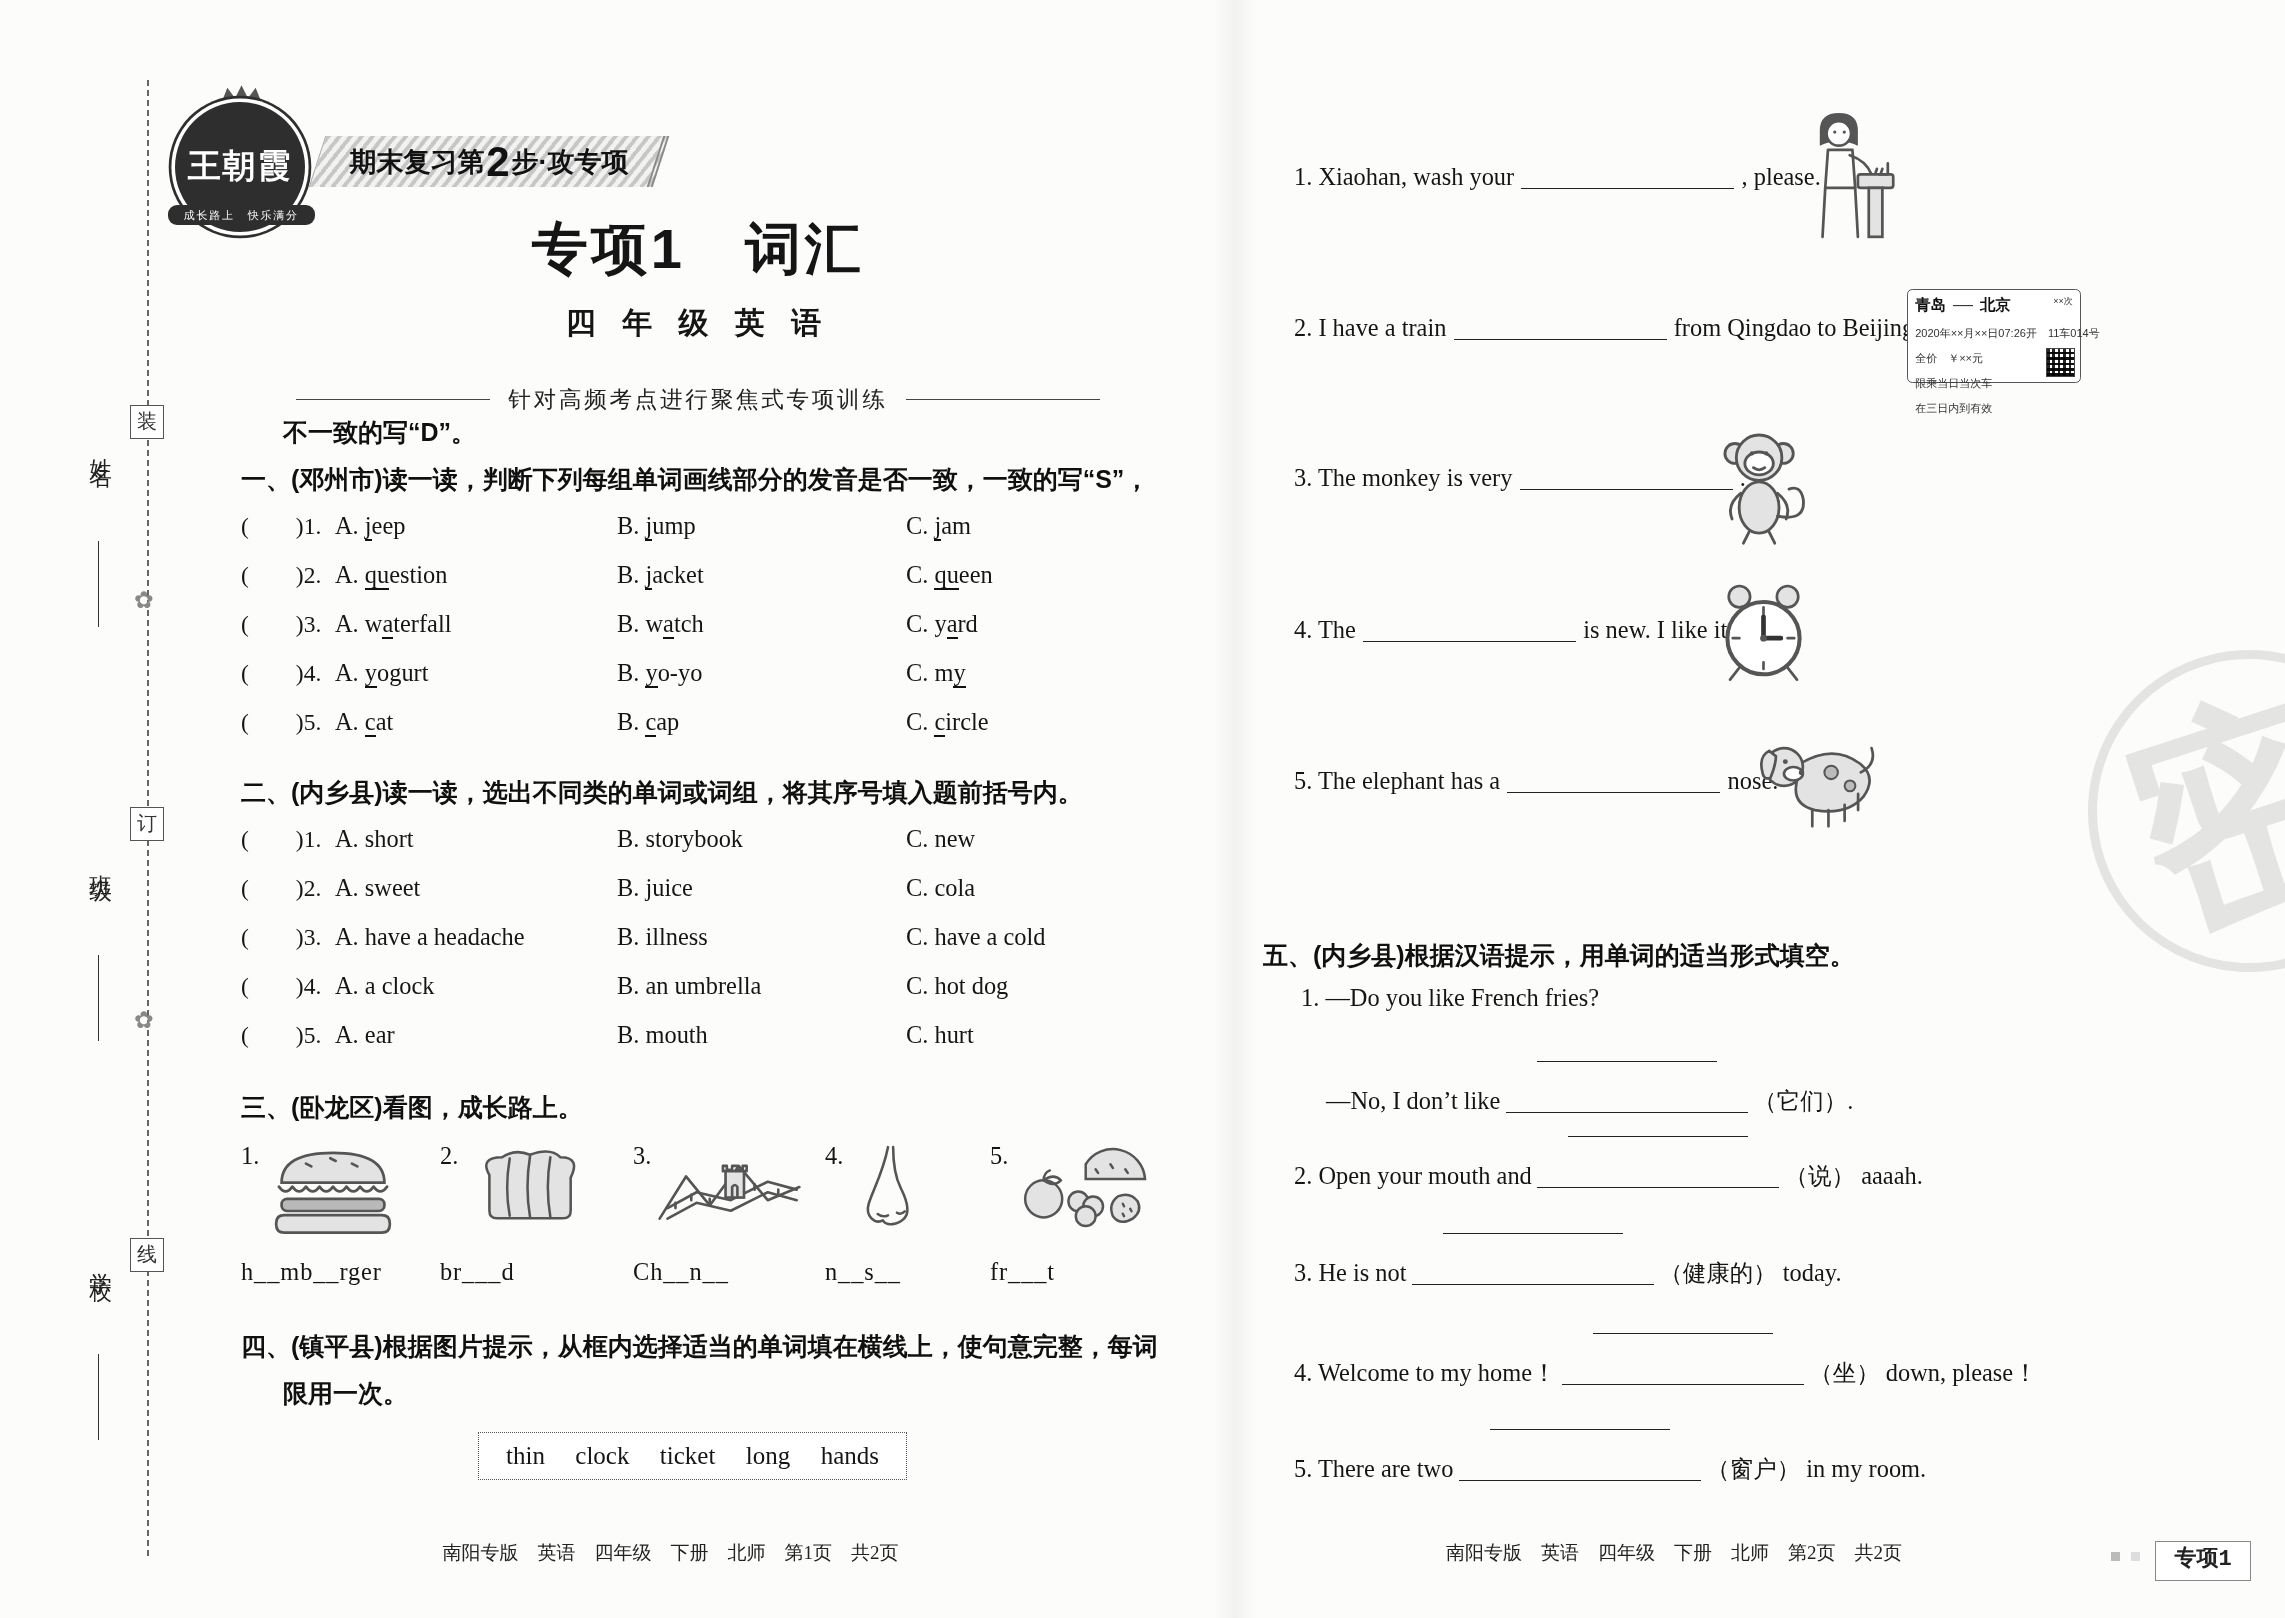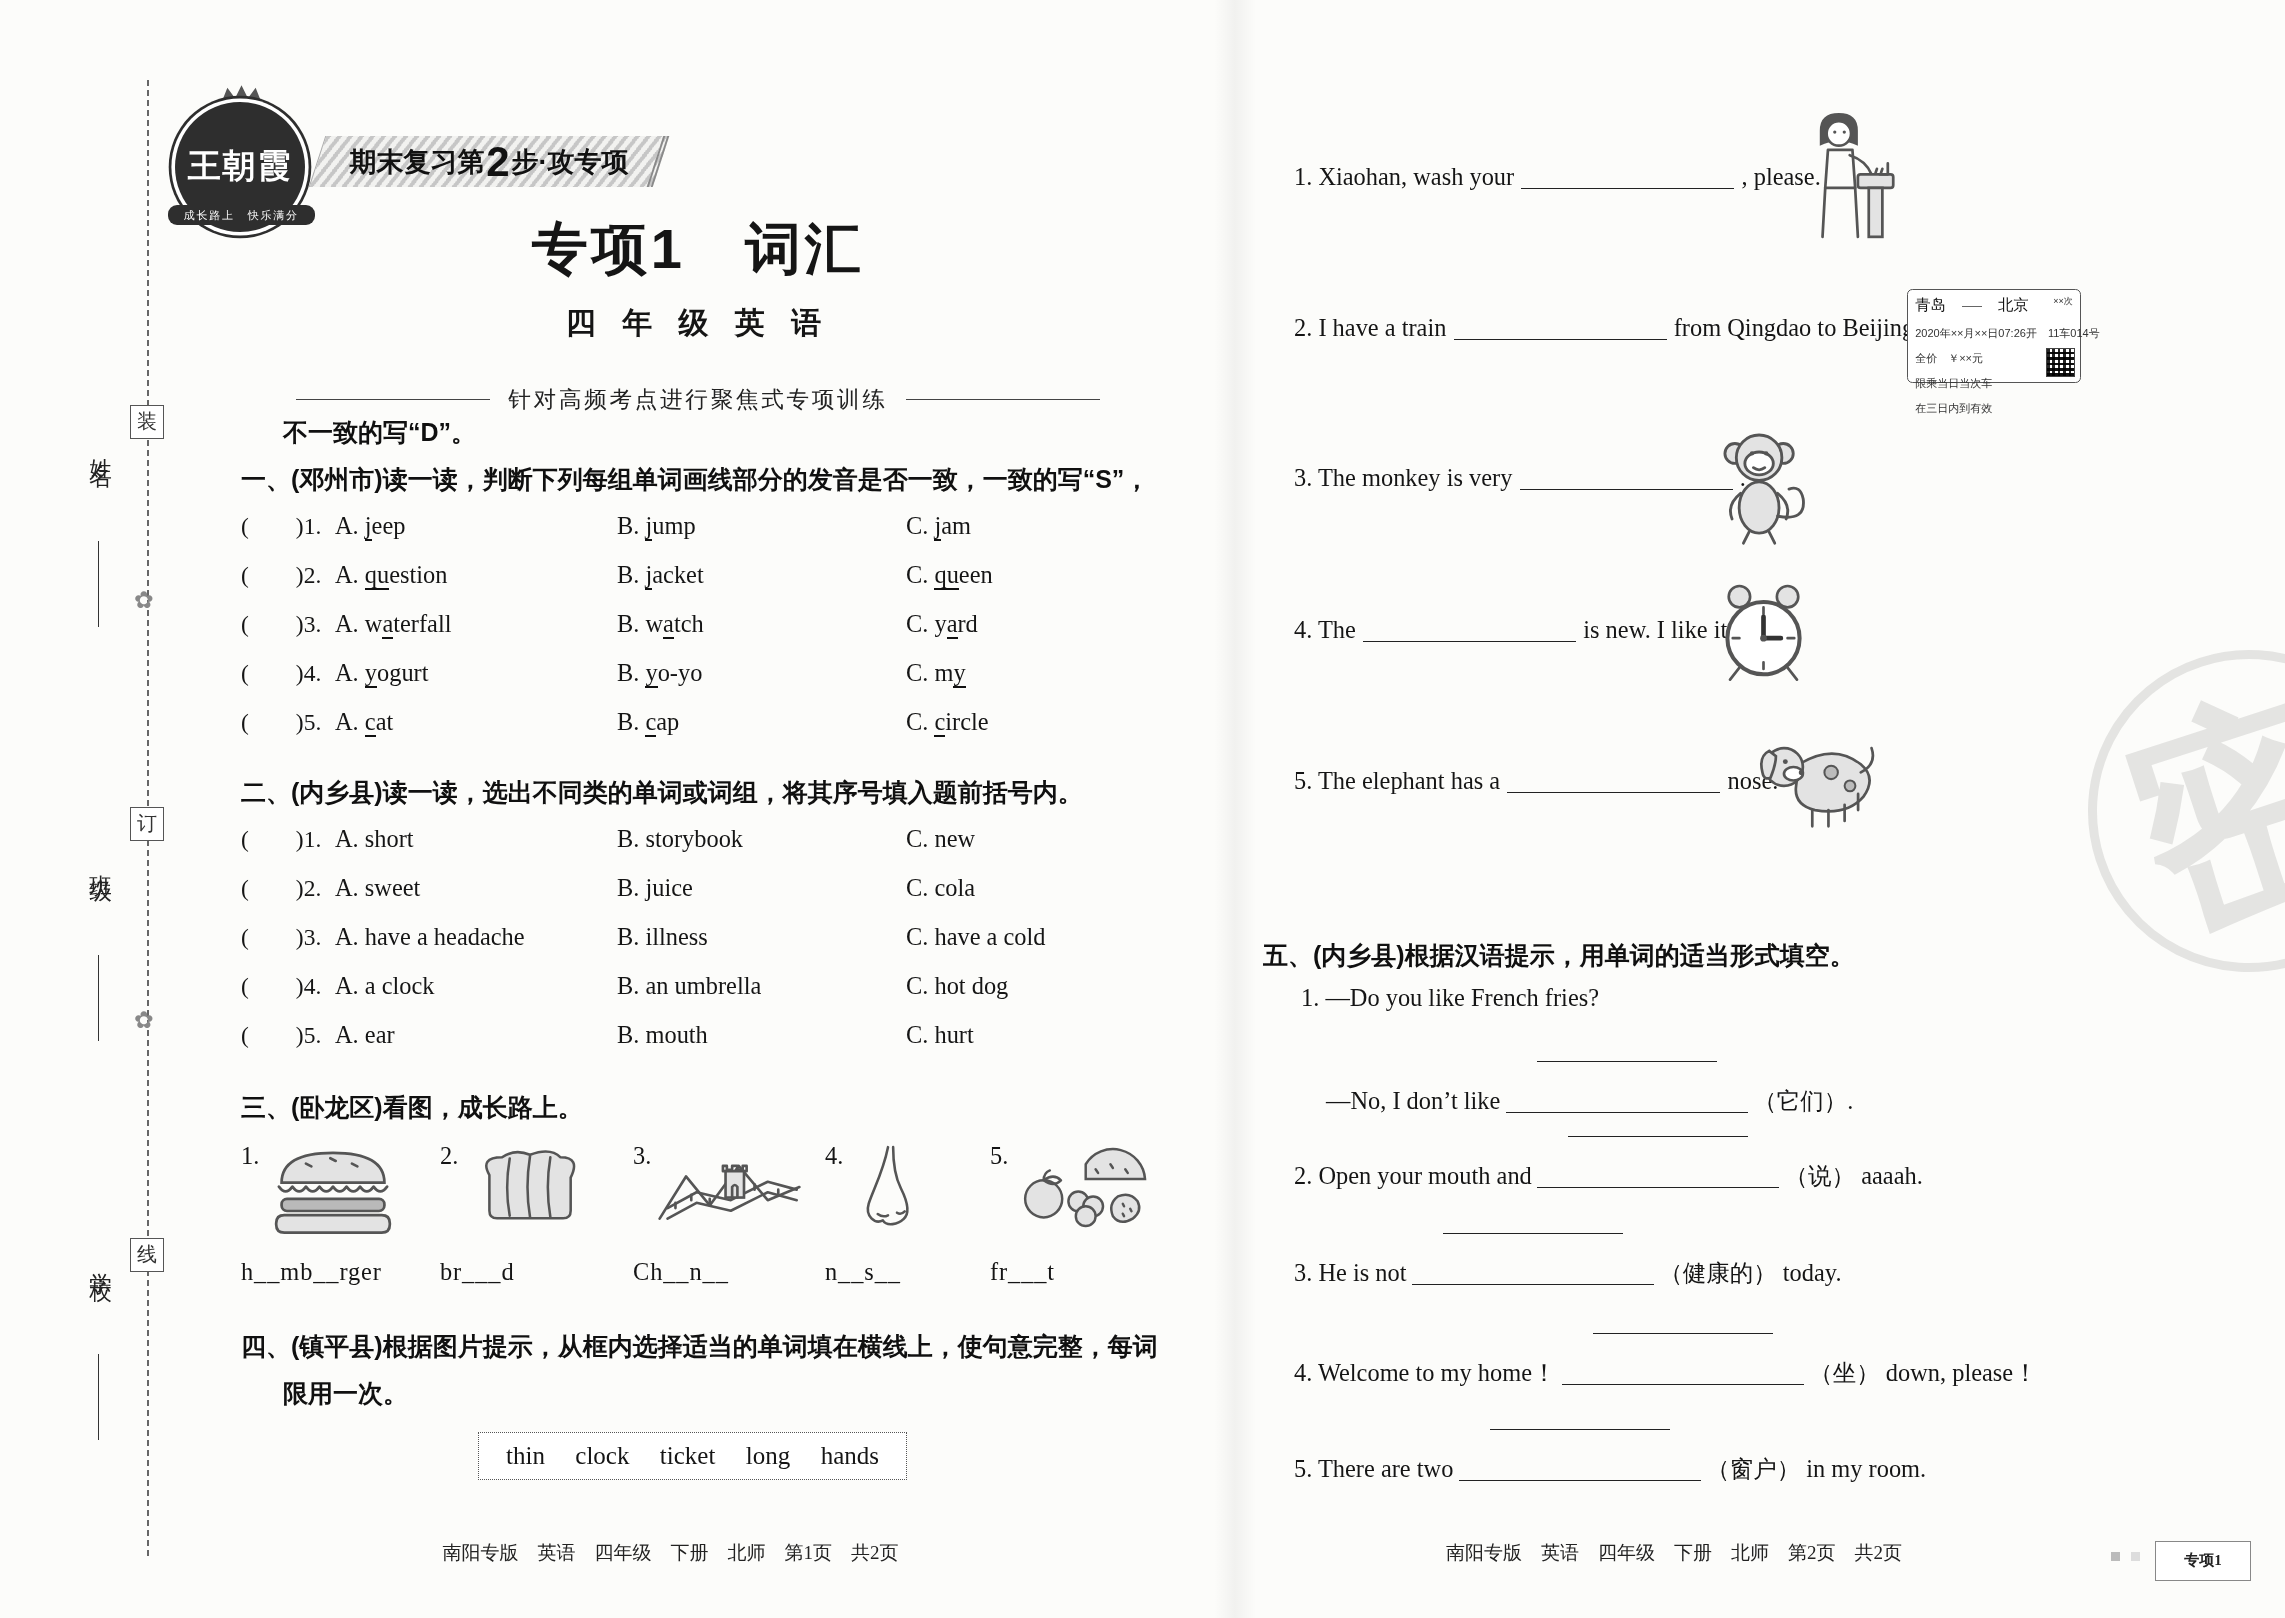--- a/index.html
+++ b/index.html
@@ -72,21 +72,21 @@
 
   
   .p2i { position:absolute; font-size:24.4px; line-height:36px; }
   .blank { display:inline-block; width:213px; border-bottom:1.8px solid #222; height:27px;
     vertical-align:-3.6px; margin:0 7.2px; }
   .p2img { position:absolute; }
 
   .ticket { position:absolute; left:1907px; top:289px; width:174px; height:94px;
     border:1.8px solid #555; border-radius:5.4px; background:#fff; padding:4.5px 7.2px;
     font-family:"Liberation Sans",sans-serif; }
-  .tk-route { font-size:15.4px; font-weight:400; display:flex; gap:16px; align-items:center; color:#111; }
+  .tk-route { font-size:15.4px; font-weight:700; display:flex; gap:7px; align-items:center; color:#111; }
   .tk-arrow { font-size:10px; color:#333; }
   .tk-train { position:absolute; right:7.2px; top:4.5px; font-size:9px; color:#333; }
   .tk-line { font-size:11px; color:#333; margin-top:10px; letter-spacing:0; white-space:nowrap; }
   .tk-qr { position:absolute; right:5.4px; bottom:5.4px; width:29px; height:29px; border:0.9px solid #444;
     background:
       repeating-linear-gradient(90deg, rgba(0,0,0,.85) 0 2.7px, transparent 2.7px 5.4px),
       repeating-linear-gradient(0deg, #111 0 2.7px, #fff 2.7px 5.4px); }
 
   .s5h { position:absolute; left:1263px; top:932px; }
   .s5-line { position:absolute; font-size:24.4px; }
@@ -95,22 +95,22 @@
     height:27px; vertical-align:-3.6px; margin:0 5.4px; }
   .dblank::before { content:""; position:absolute; left:31px; right:31px; top:-25px;
     border-top:1.8px solid #222; }
 
   
   .footer { position:absolute; top:1540px; font-size:19px; color:#222; text-align:center;
     font-family:"Liberation Serif",serif; }
   .ft-left { left:241px; width:859px; }
   .ft-right { left:1294px; width:760px; }
   .tab { position:absolute; left:2155px; top:1541px; width:96px; height:40px; background:#fff;
-    border:1.8px solid #888; font-family:Liberation Serif, serif; font-weight:700;
-    font-size:15px; line-height:36px; text-align:center; color:#222; }
+    border:1.8px solid #888; font-family:Liberation Mono, monospace; font-weight:700;
+    font-size:22px; line-height:36px; text-align:center; color:#222; }
   .tab-deco { position:absolute; top:1552px; width:9px; height:9px; background:#bbb; }
   .td1{left:2111px;} .td2{left:2131px; background:#ddd;}
   .watermark { position:absolute; left:2088px; top:650px; width:322px; height:322px;
     border:9px solid rgba(70,70,70,.13); border-radius:50%; transform:rotate(-18deg);
     display:flex; align-items:center; justify-content:center; }
   .watermark span { font-family:"Liberation Sans",sans-serif; font-weight:700; font-size:226px;
     color:rgba(70,70,70,.13); }
   .gutter { position:absolute; left:1214px; top:0; width:42px; height:100%;
     background:linear-gradient(90deg, rgba(0,0,0,0), rgba(0,0,0,.045) 50%, rgba(0,0,0,0)); }
 

